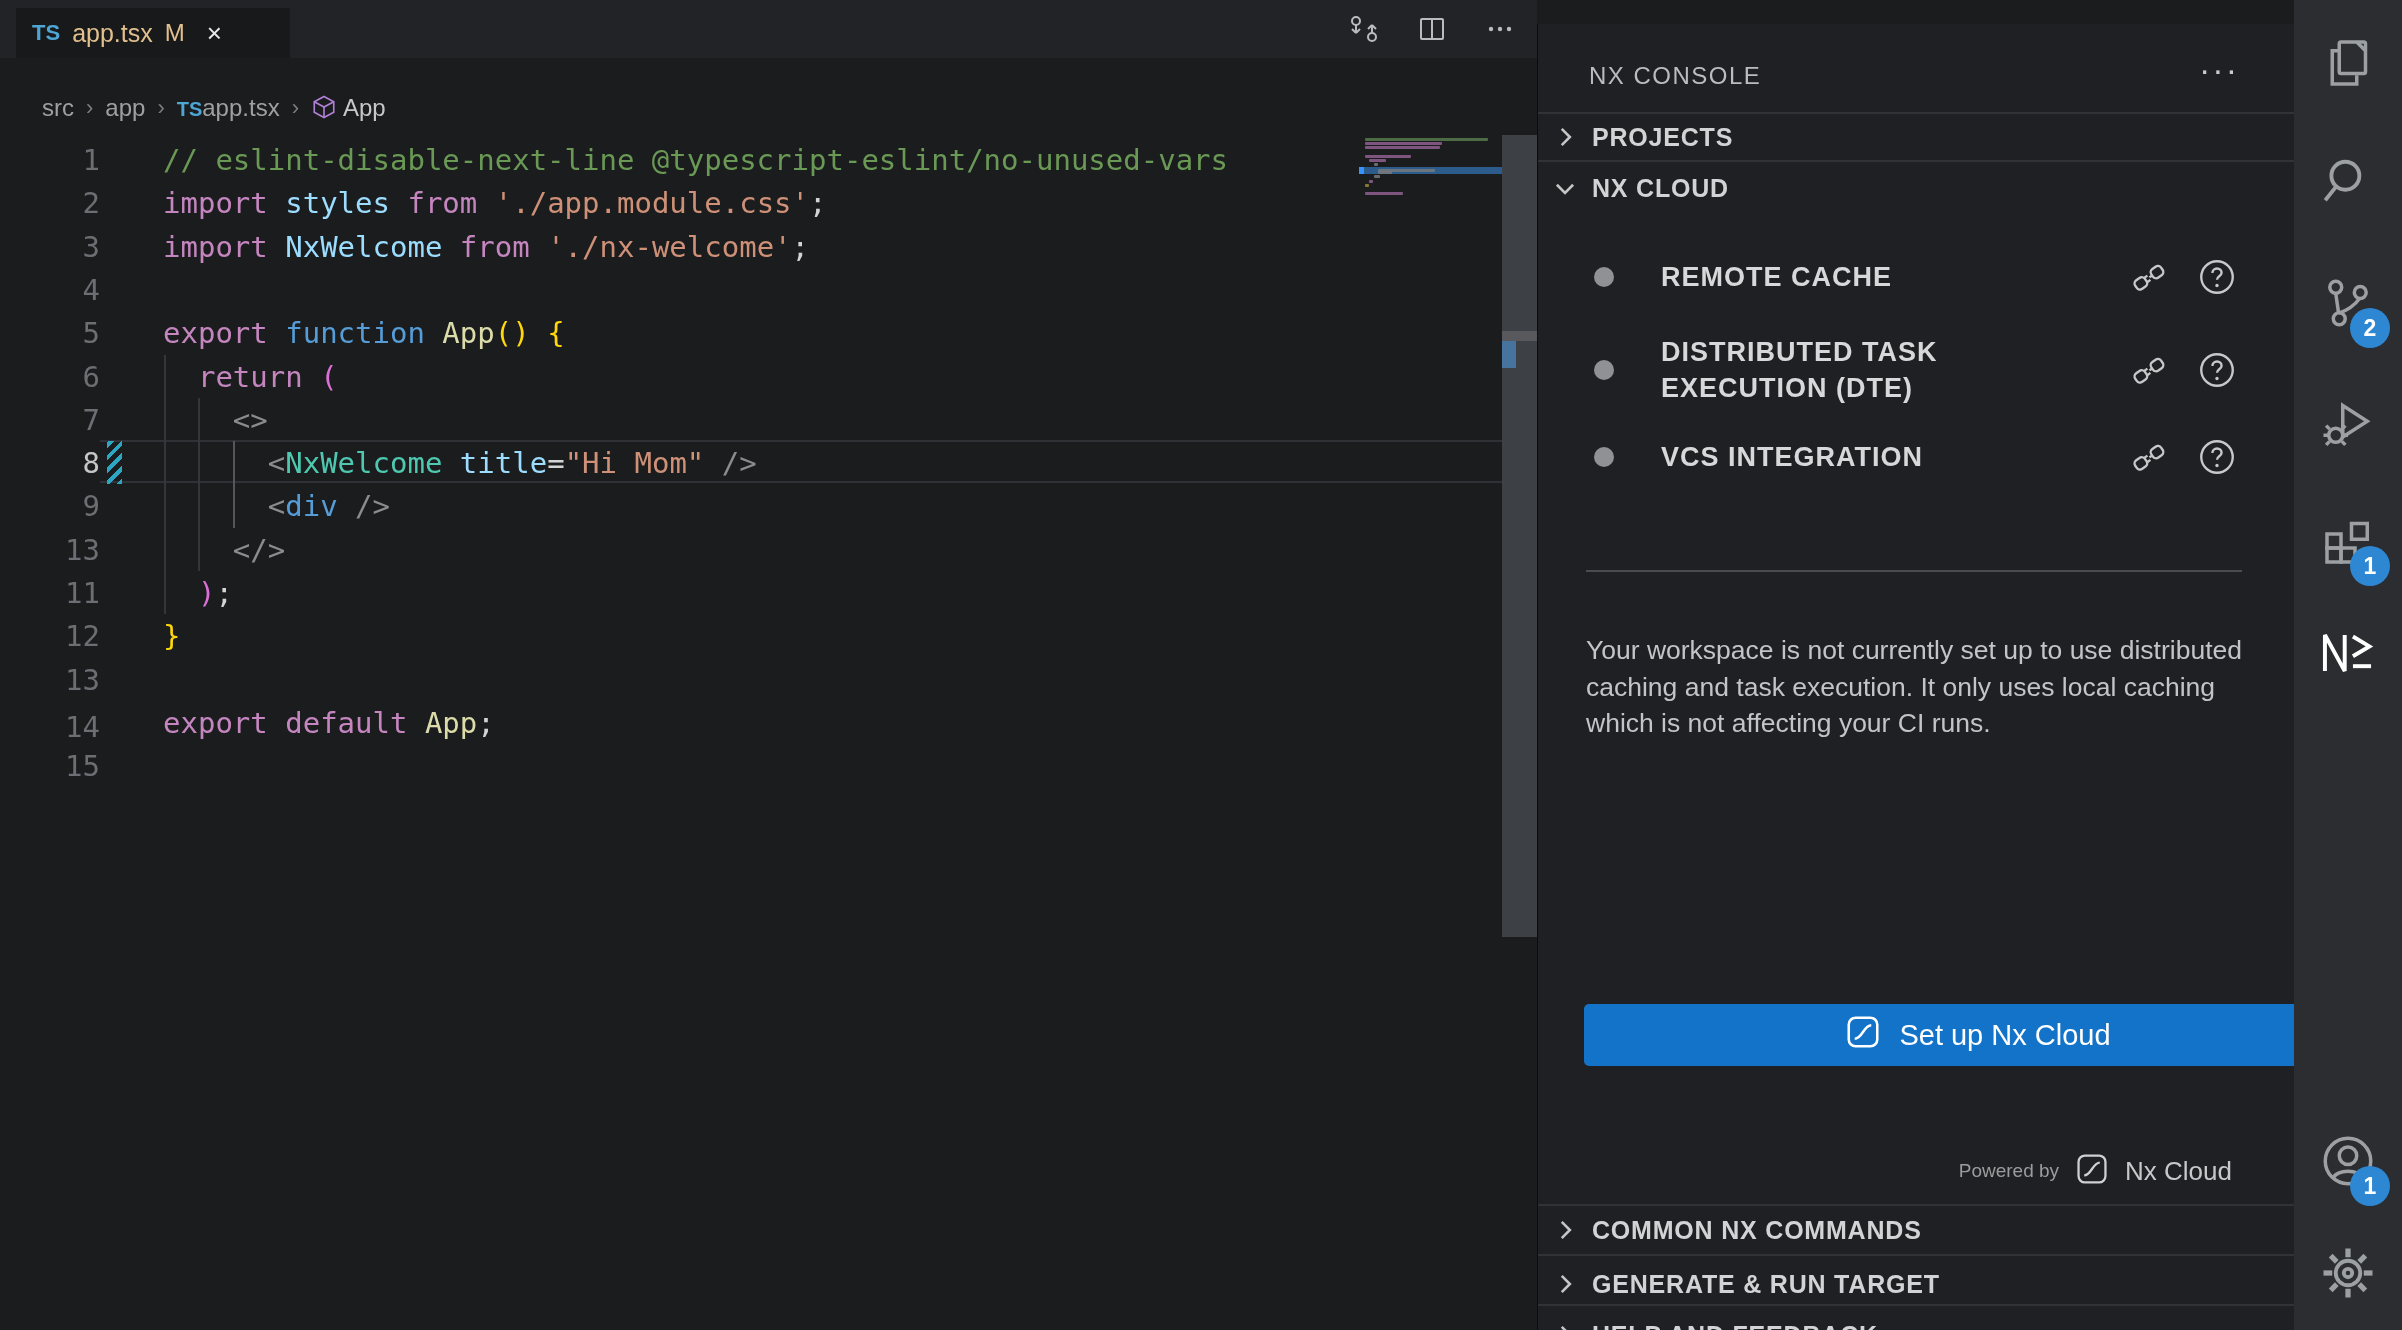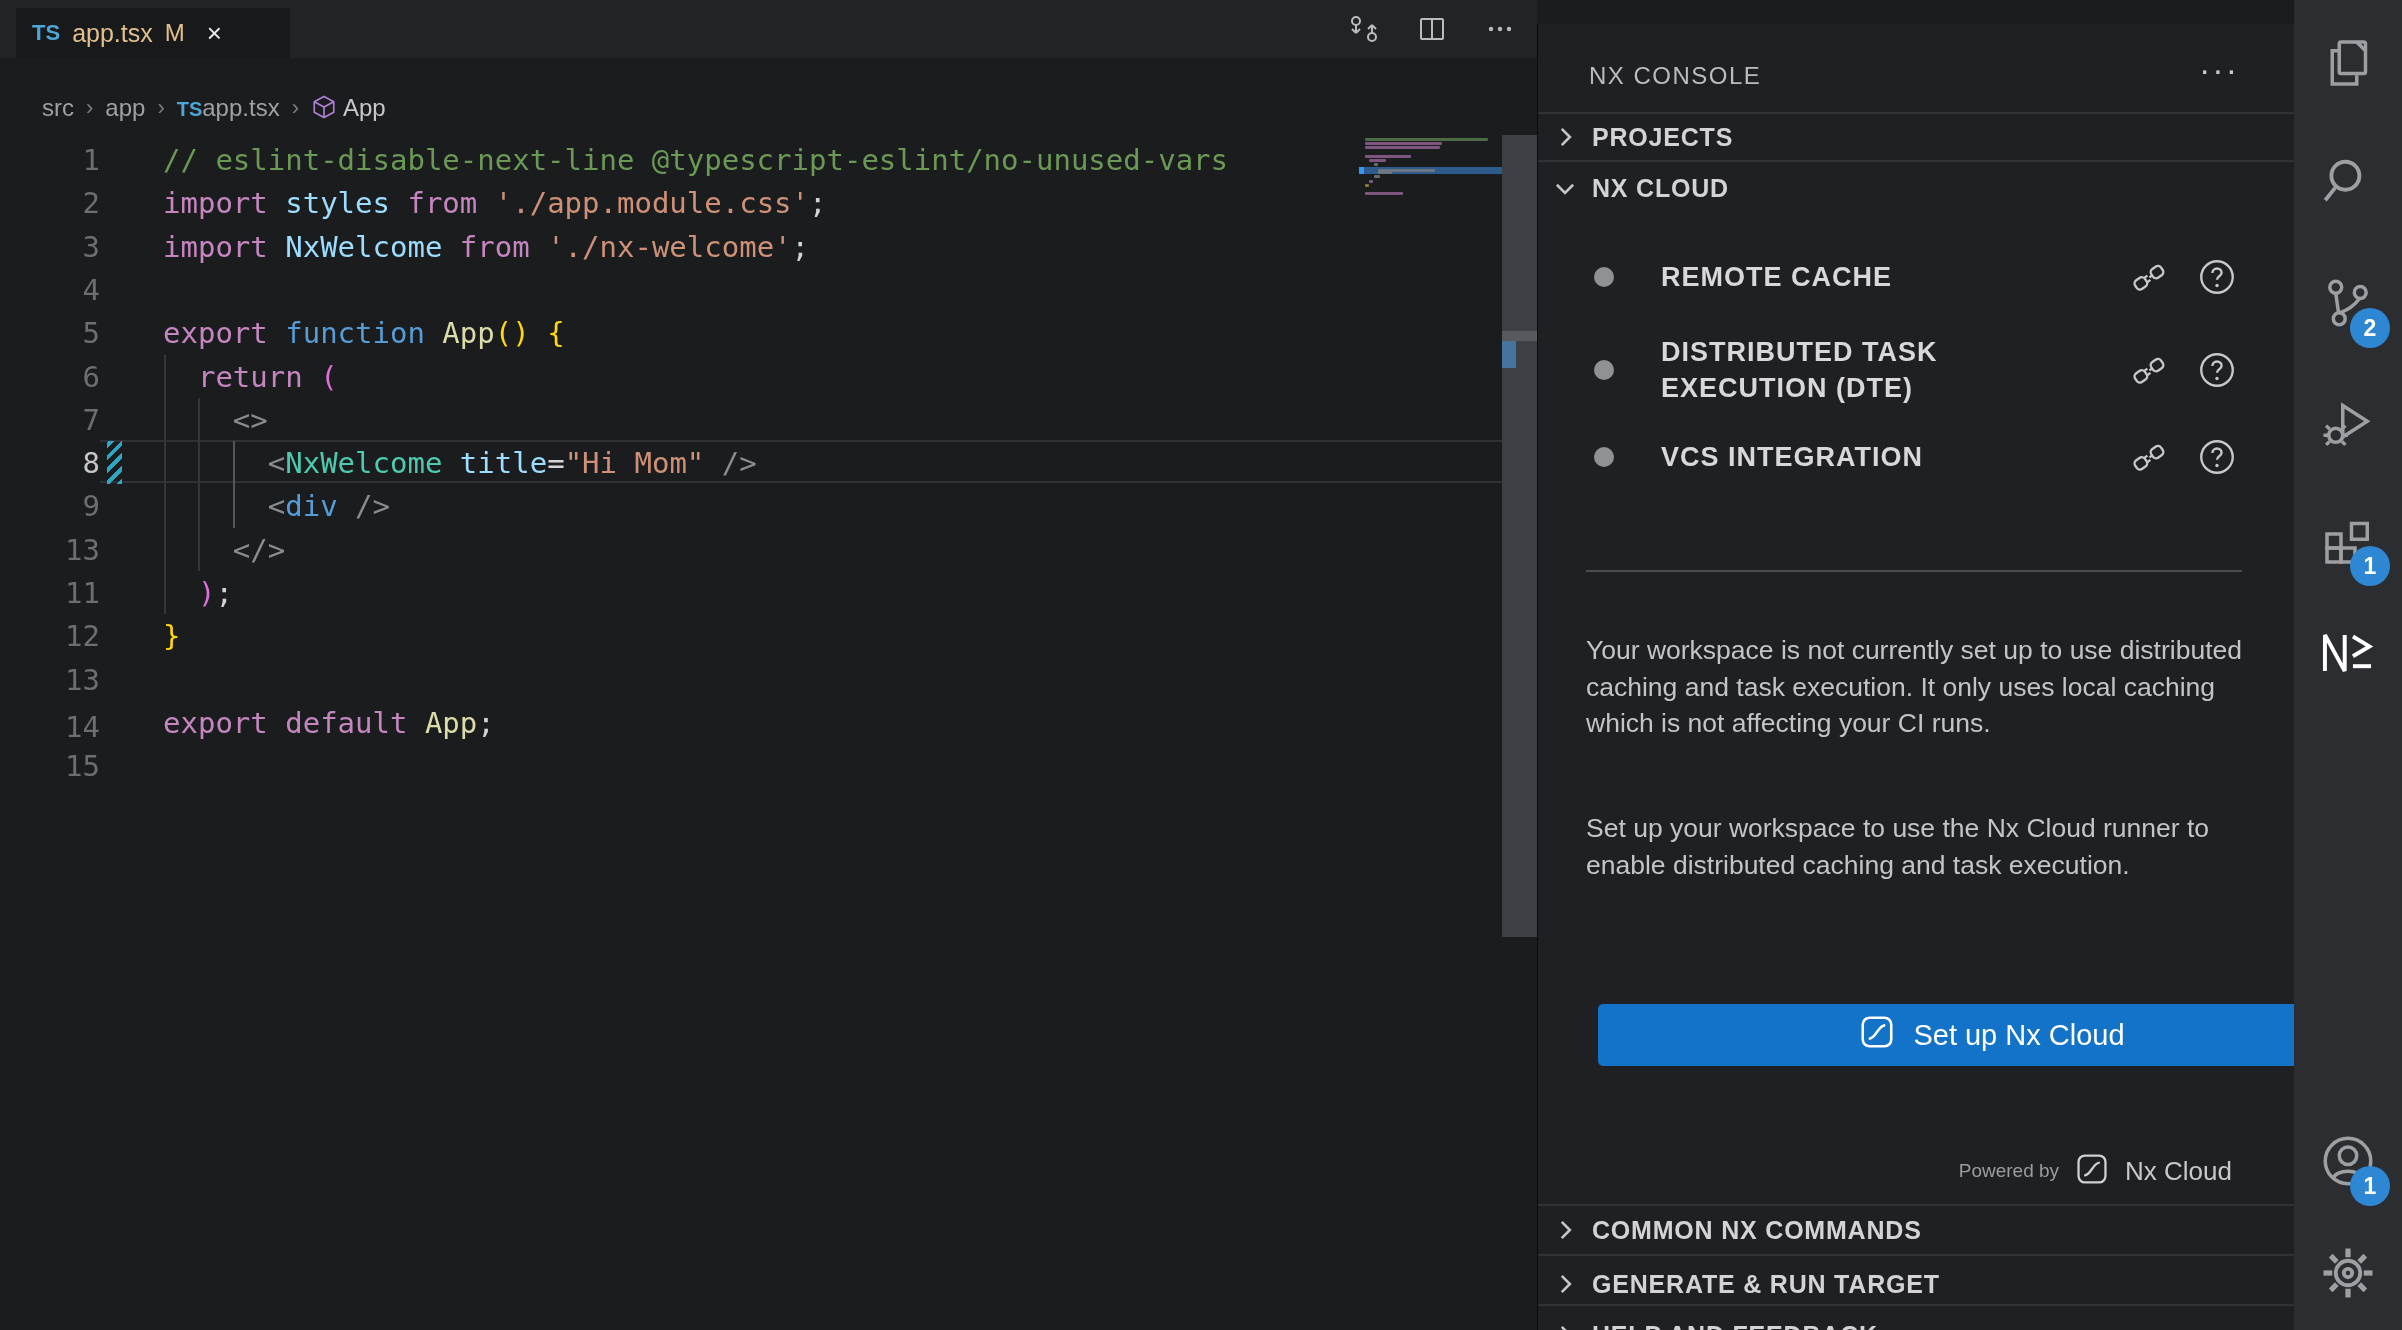--- a/index.html
+++ b/index.html
@@ -67,21 +67,21 @@
   .sb-row .sb-row-label { font-size:25px; font-weight:bold; letter-spacing:0.8px; color:#d3d3d5; }
   .feature-row { position:absolute; left:0; width:100%; }
   .feature-bullet { position:absolute; left:56px; top:50%; margin-top:-10px; width:20px; height:20px; border-radius:50%; background:#8f9194; }
   .feature-label { position:absolute; left:123px; top:50%; transform:translateY(-50%);
                    font-size:27px; font-weight:bold; letter-spacing:1px; color:#d8d8da; width:440px; line-height:36px; } 
   .feature-row .ic { position:absolute; top:50%; transform:translateY(-50%); width:42px; height:42px; color:#c8c8ca; cursor:pointer; }
   .feature-row .ic svg { width:42px; height:42px; }
   .ic-plug { left:591px; } .ic-help { left:658px; }
   .sb-divider { position:absolute; left:48px; width:656px; height:2px; background:#4a4b4f; }
   .sb-para { position:absolute; left:48px; width:660px; font-size:26.5px; line-height:36.5px; color:#c3c4c7; }
-  .setup-btn { position:absolute; left:60px; top:980px; width:788px; height:62px; background:#1373c9;
+  .setup-btn { position:absolute; left:46px; top:980px; width:788px; height:62px; background:#1373c9;
                border:none; border-radius:5px; color:#ffffff; font-size:29px; font-family:"Liberation Sans",sans-serif;
                display:flex; align-items:center; justify-content:center; gap:18px; cursor:pointer; }
   .setup-btn svg { width:36px; height:36px; }
   .powered { position:absolute; right:62px; top:1125px; height:44px; display:flex; align-items:center; gap:16px; }
   .powered .powered-label { font-size:19px; color:#9b9c9e; }
   .powered .powered-brand { font-size:26px; color:#c8c8ca; }
   .powered svg { width:34px; height:34px; color:#d0d0d2; }
 
   
   .activitybar { position:relative; width:108px; height:1330px; background:#2b2d31; }
@@ -281,21 +281,20 @@
               <circle cx="16" cy="16" r="12"></circle>
               <path d="M12.5 13 c0-2 1.5-3.5 3.5-3.5 s3.5 1.4 3.5 3.2 c0 2.6-3.5 2.8-3.5 5.3"></path>
               <circle cx="16" cy="22.5" r="1.3" fill="currentColor" stroke="none"></circle>
             </svg></span>
         </div>
       </div>
 
     <div class="sb-divider" style="top:546px;"></div>
 
     <p class="sb-para" style="top:608px;">Your workspace is not currently set up to use distributed caching and task execution. It only uses local caching which is not affecting your CI runs.</p>
-    <p class="sb-para" style="top:786px;">Set up your workspace to use the Nx Cloud runner to enable distributed caching and task execution.</p>
 
     <button class="setup-btn">
       <span>
         <svg viewBox="0 0 48 48" fill="none" stroke="currentColor" stroke-width="3.4">
           <rect x="5" y="5" width="38" height="38" rx="9"></rect>
           <path d="M13 33 C 23 33, 25 15, 35 15"></path>
         </svg>
       </span>
       <span>Set up Nx Cloud</span>
     </button>

